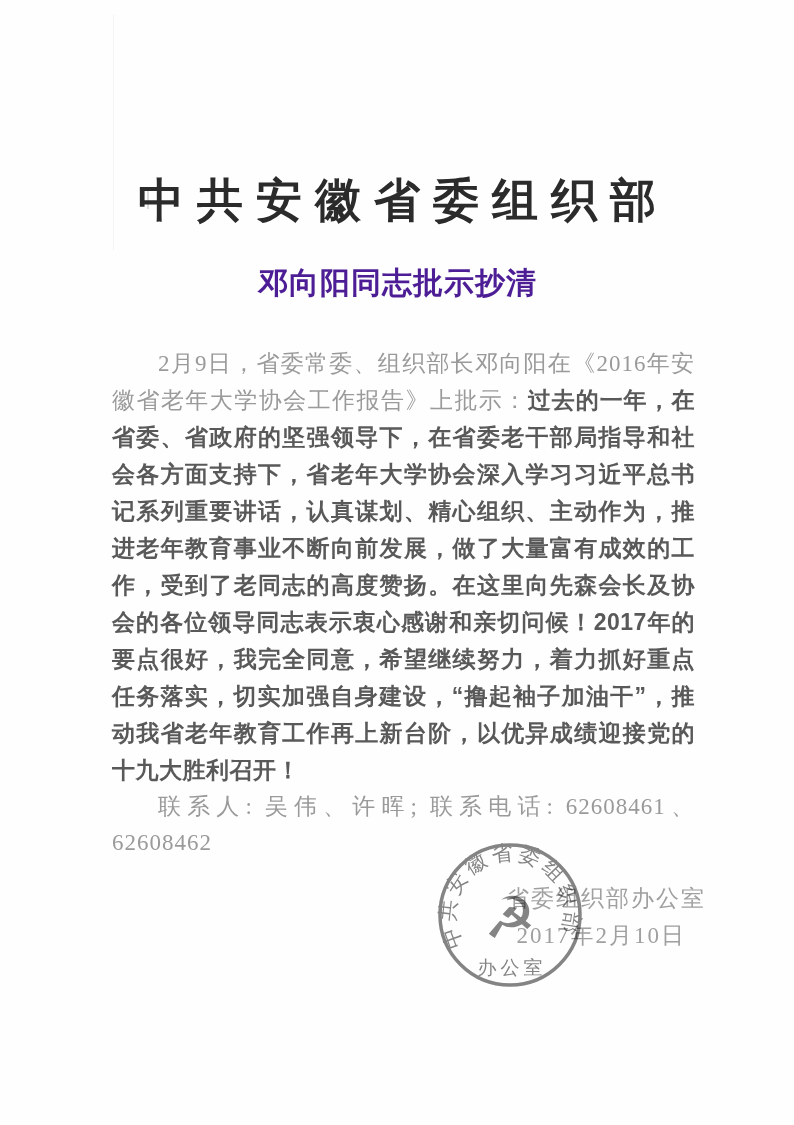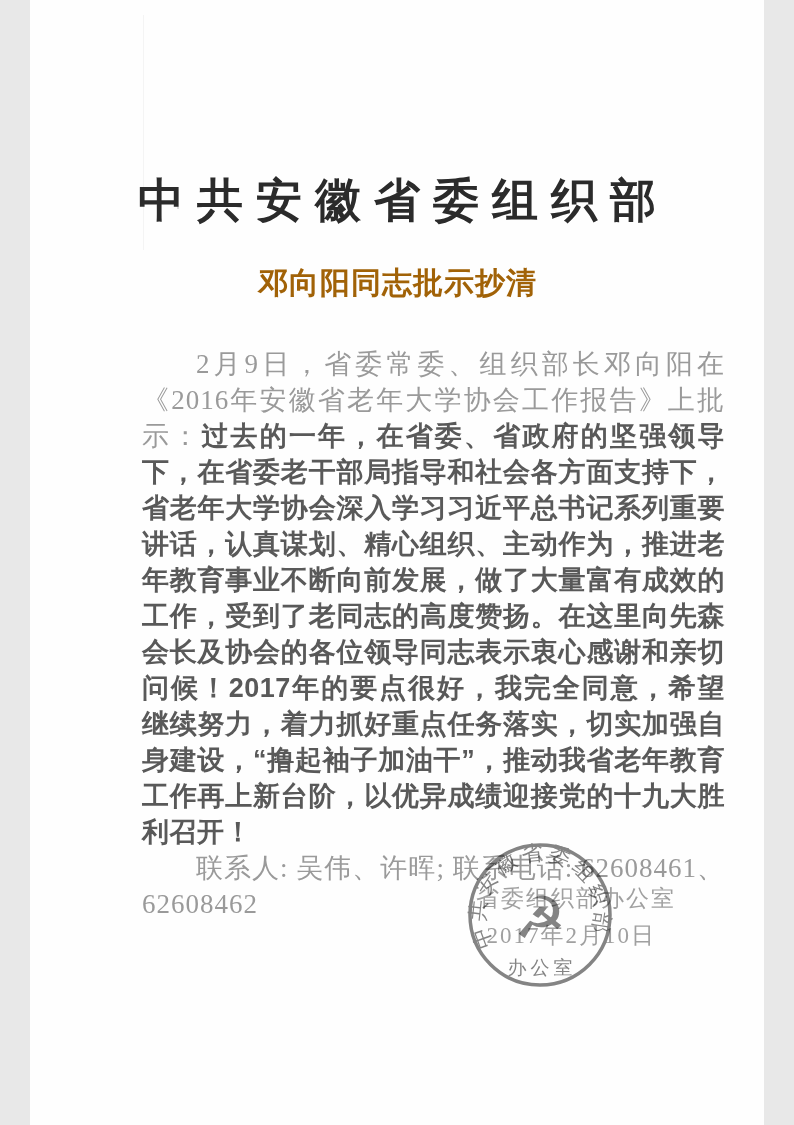--- a/index.html
+++ b/index.html
@@ -1,41 +1,41 @@
 <!DOCTYPE html>
 <html><head>
 <meta charset="utf-8">
 <style>
   html,body { margin:0; padding:0; background:#e8e8e8; }
   .page {
     position:relative;
-    width:734px; height:1125px;
+    width:794px; height:1125px;
     margin:0 auto;
     background:#fefefe;
     font-family:"Liberation Serif", serif;
     overflow:hidden;
   }
   .letterhead {
     position:absolute; top:170px; left:0; width:100%;
     text-align:center;
     font-size:46px; font-weight:700;
     letter-spacing:13px; text-indent:13px;
     color:#2b2b2b;
     white-space:nowrap;
   }
   .doc-title {
     position:absolute; top:263px; left:0; width:100%;
     text-align:center;
     font-size:30px; font-weight:600;
     letter-spacing:1px; text-indent:1px;
-    color:#a16207;
+    color:#4c1d95;
   }
   .body-text {
     position:absolute; top:346px; left:112px; width:583px;
-    font-size:27px; line-height:36px;
+    font-size:23px; line-height:36px;
     text-align:justify;
     letter-spacing:1px;
   }
   .body-text p { margin:0; text-indent:2em; }
   .light-text { color:#9a9a9a; font-weight:400; }
   .quote-text {
     color:#595959;
     font-family:"Liberation Sans", sans-serif;
     font-weight:600;
     letter-spacing:0.5px;

